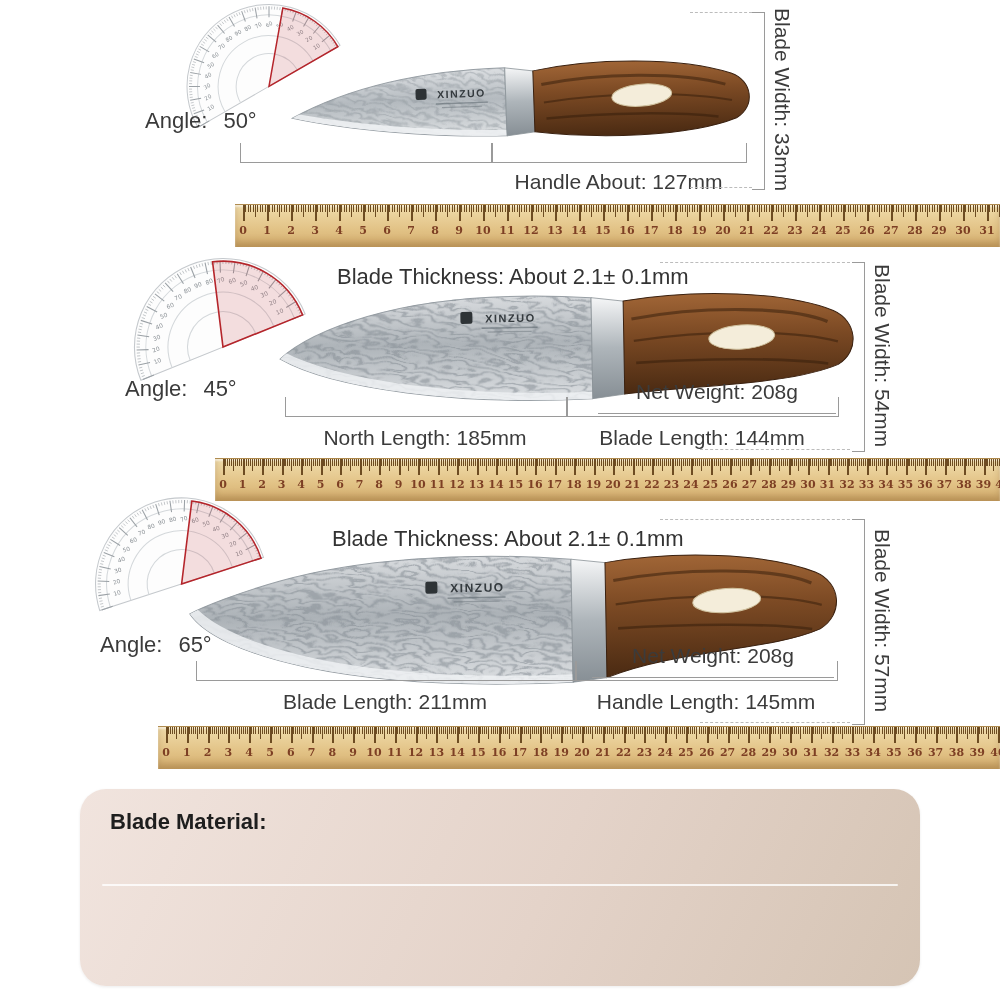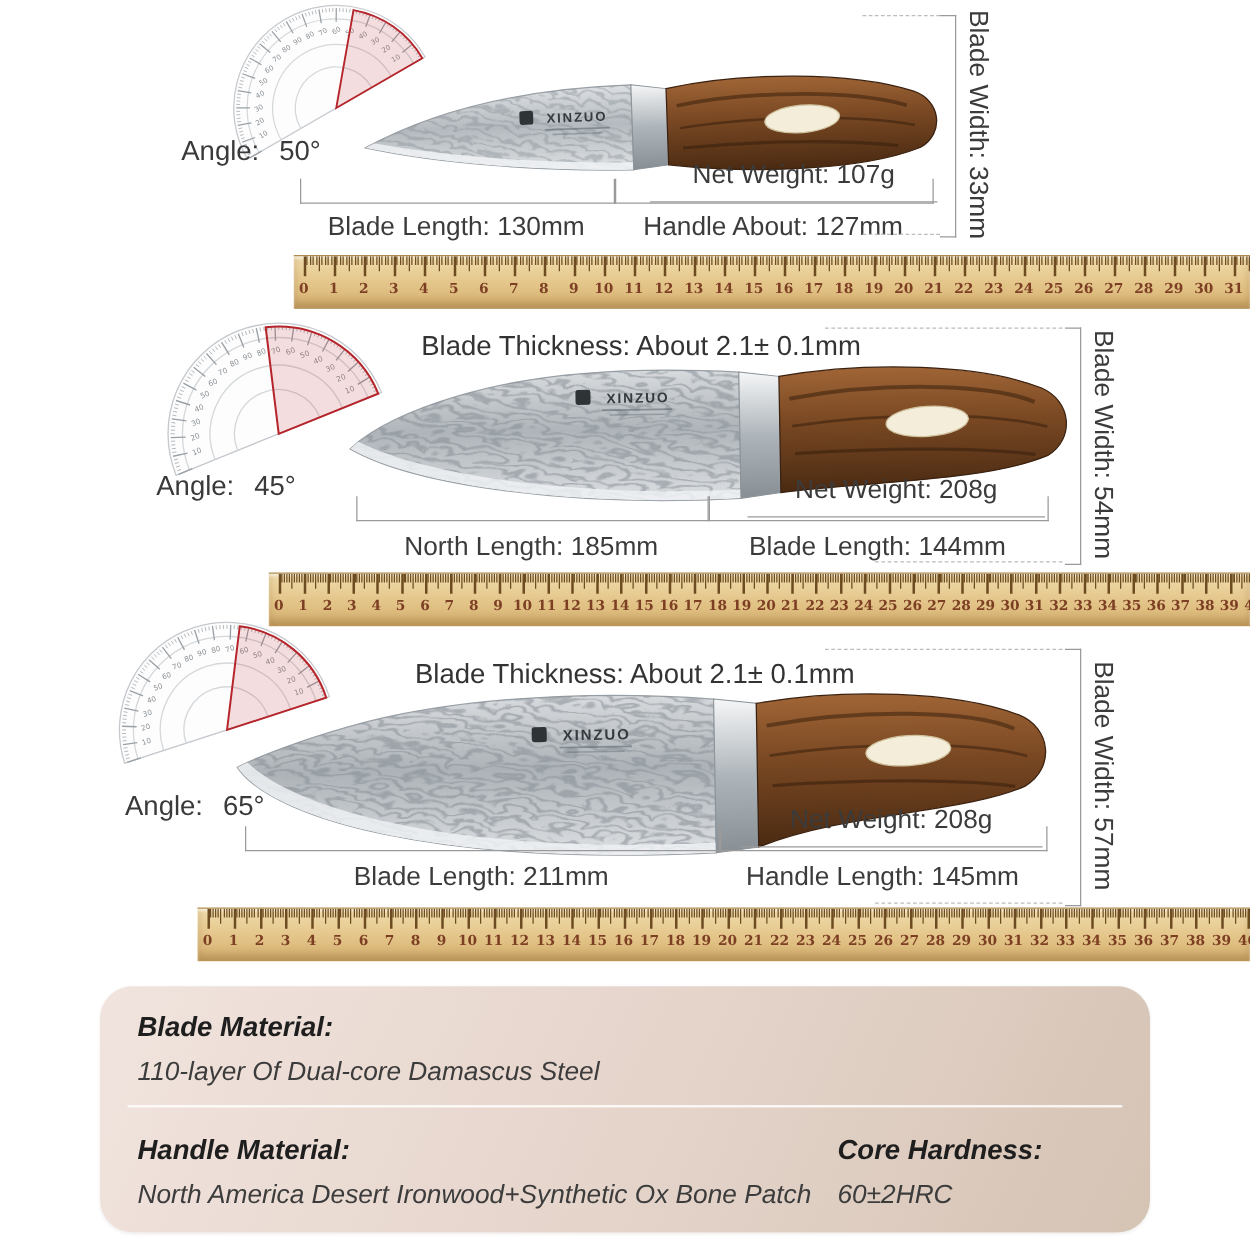--- a/index.html
+++ b/index.html
@@ -26,21 +26,21 @@
          box-shadow:inset 0 2px 2px rgba(255,255,255,.55), inset 0 -5px 7px rgba(130,90,40,.35);}
   .ruler .tick{position:absolute;top:0;width:1px;background:#6d4c22;}
   .ruler .cm{height:16px;width:2px;}
   .ruler .half{height:12px;}
   .ruler .mm{height:7px;}
   .ruler .num{position:absolute;top:19px;width:20px;text-align:center;
               font:bold 11px "DejaVu Serif",serif;color:#7d3f24;}
   .panel{position:absolute;left:80px;top:789px;width:840px;height:197px;border-radius:26px;
          background:linear-gradient(115deg,#f1e4de 0%,#e4d3c9 55%,#d5c4b4 100%);
          box-shadow:0 1px 3px rgba(0,0,0,.08);}
-  .prow{display:flex;padding:20px 30px 0 30px;height:72px;font-style:italic;}
+  .prow{display:flex;padding:20px 30px 0 30px;height:72px;}
   .pcell-left{flex:0 0 560px;}
   .pcell-right{flex:1;}
   .plabel{font-size:22px;font-weight:bold;color:#1e1e1e;margin-bottom:11px;white-space:nowrap;}
   .pvalue{font-size:21px;color:#3c3c3c;white-space:nowrap;}
   .pdivider{height:2px;background:rgba(255,255,255,.8);margin:3px 22px 1px 22px;border-radius:1px;}
 </style>
 </head>
 <body>
 
 <div id="stage">
@@ -210,23 +210,21 @@
       </g>
       <ellipse cx="352" cy="44" rx="30" ry="11" fill="#f4edda" stroke="#cfc19e" stroke-width="1" transform="rotate(-3 352 44)"></ellipse>
       <g>
         <rect x="126" y="30" width="11" height="11" rx="2" fill="#2e3336"></rect>
         <text x="172" y="40" text-anchor="middle" font-size="10.5" font-weight="bold" letter-spacing="1.5" fill="#343a3e">XINZUO</text>
         <rect x="146" y="45" width="52" height="1.4" fill="#59646b" opacity="0.55"></rect>
         <rect x="152" y="49" width="40" height="1.1" fill="#59646b" opacity="0.4"></rect>
       </g>
     </svg>
 
-    <div class="netweight" style="left:520px;top:128px;width:230px">Net Weight: 107g</div>
     <div class="hbracket" style="left:240px;top:143px;width:250px"></div>
-    <div class="dimlabel" style="left:240px;top:170px;width:250px">Blade Length: 130mm</div>
     <div class="hbracket" style="left:492px;top:143px;width:253px"></div>
     <div class="dimlabel" style="left:492px;top:170px;width:253px">Handle About: 127mm</div>
     <div class="guide" style="left:690px;top:12px;width:62px"></div>
     <div class="guide" style="left:690px;top:187px;width:62px"></div>
     <div class="vbracket" style="left:752px;top:12px;height:176px"></div>
     <div class="vlabel" style="left:770px;top:8px;height:184px">Blade Width: 33mm</div>
     <div class="ruler" style="left:235px;top:204px;width:765px">
         <div class="tick cm" style="left:8.0px"></div>
         <div class="num" style="left:-2.0px">0</div>
         <div class="tick mm" style="left:10.4px"></div>
@@ -1829,29 +1827,18 @@
         <div class="tick mm" style="left:837.9px"></div>
         <div class="tick cm" style="left:840.0px"></div>
         <div class="num" style="left:830.0px">40</div>
       </div>
   </div>
 
   <div class="panel">
     <div class="prow">
       <div class="pcell-left">
         <div class="plabel">Blade Material:</div>
-        <div class="pvalue">110-layer Of Dual-core Damascus Steel</div>
       </div>
     </div>
     <div class="pdivider"></div>
-    <div class="prow">
-      <div class="pcell-left">
-        <div class="plabel">Handle Material:</div>
-        <div class="pvalue">North America Desert Ironwood+Synthetic Ox Bone Patch</div>
-      </div>
-      <div class="pcell-right">
-        <div class="plabel">Core Hardness:</div>
-        <div class="pvalue">60±2HRC</div>
-      </div>
-    </div>
   </div>
 
 </div>
 
 </body></html>

